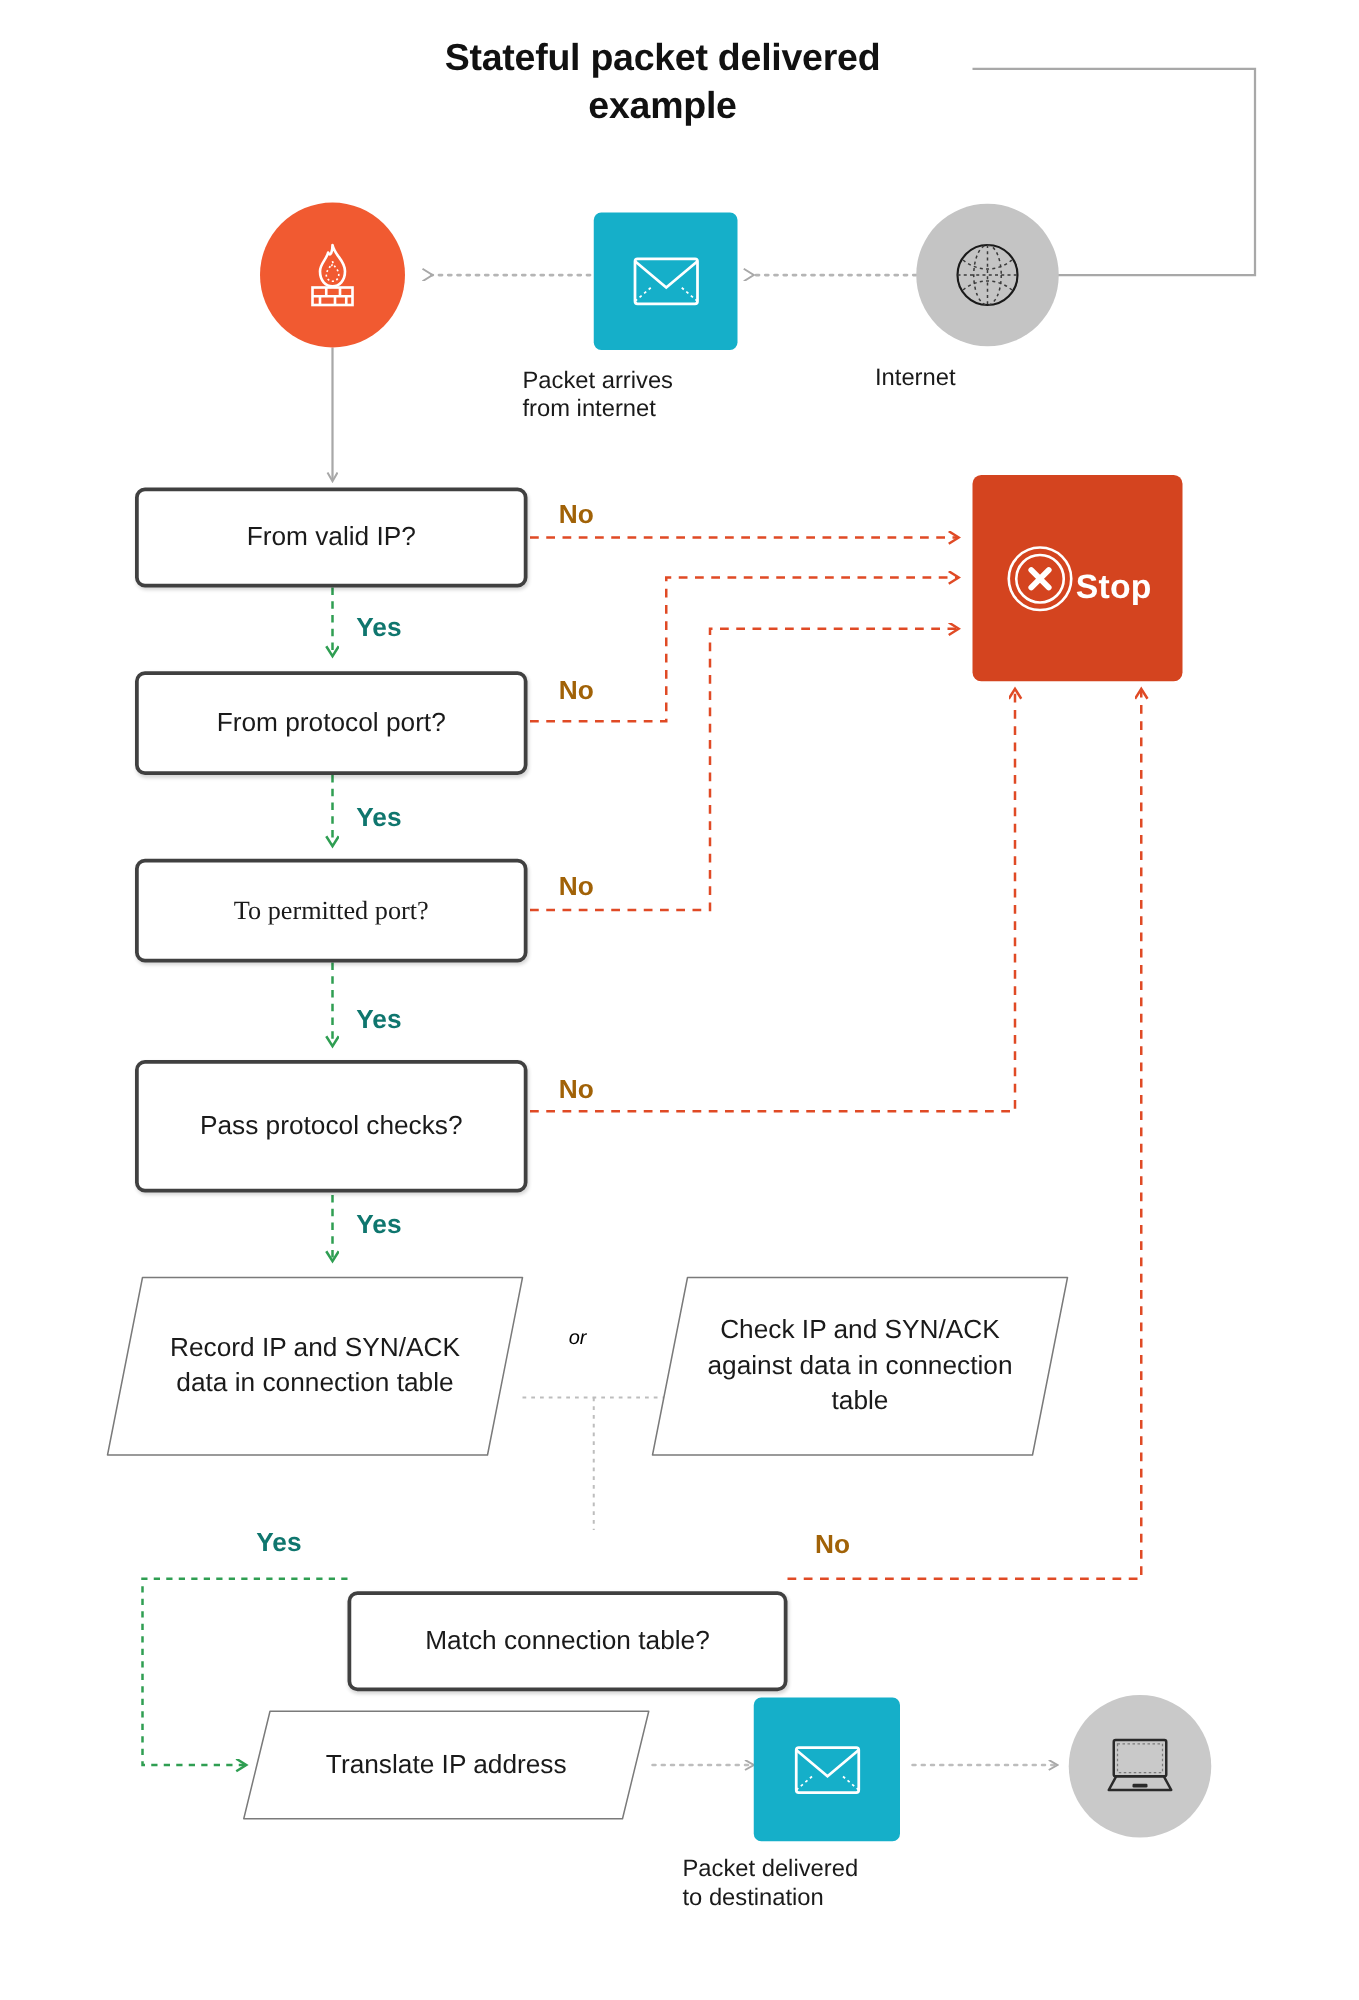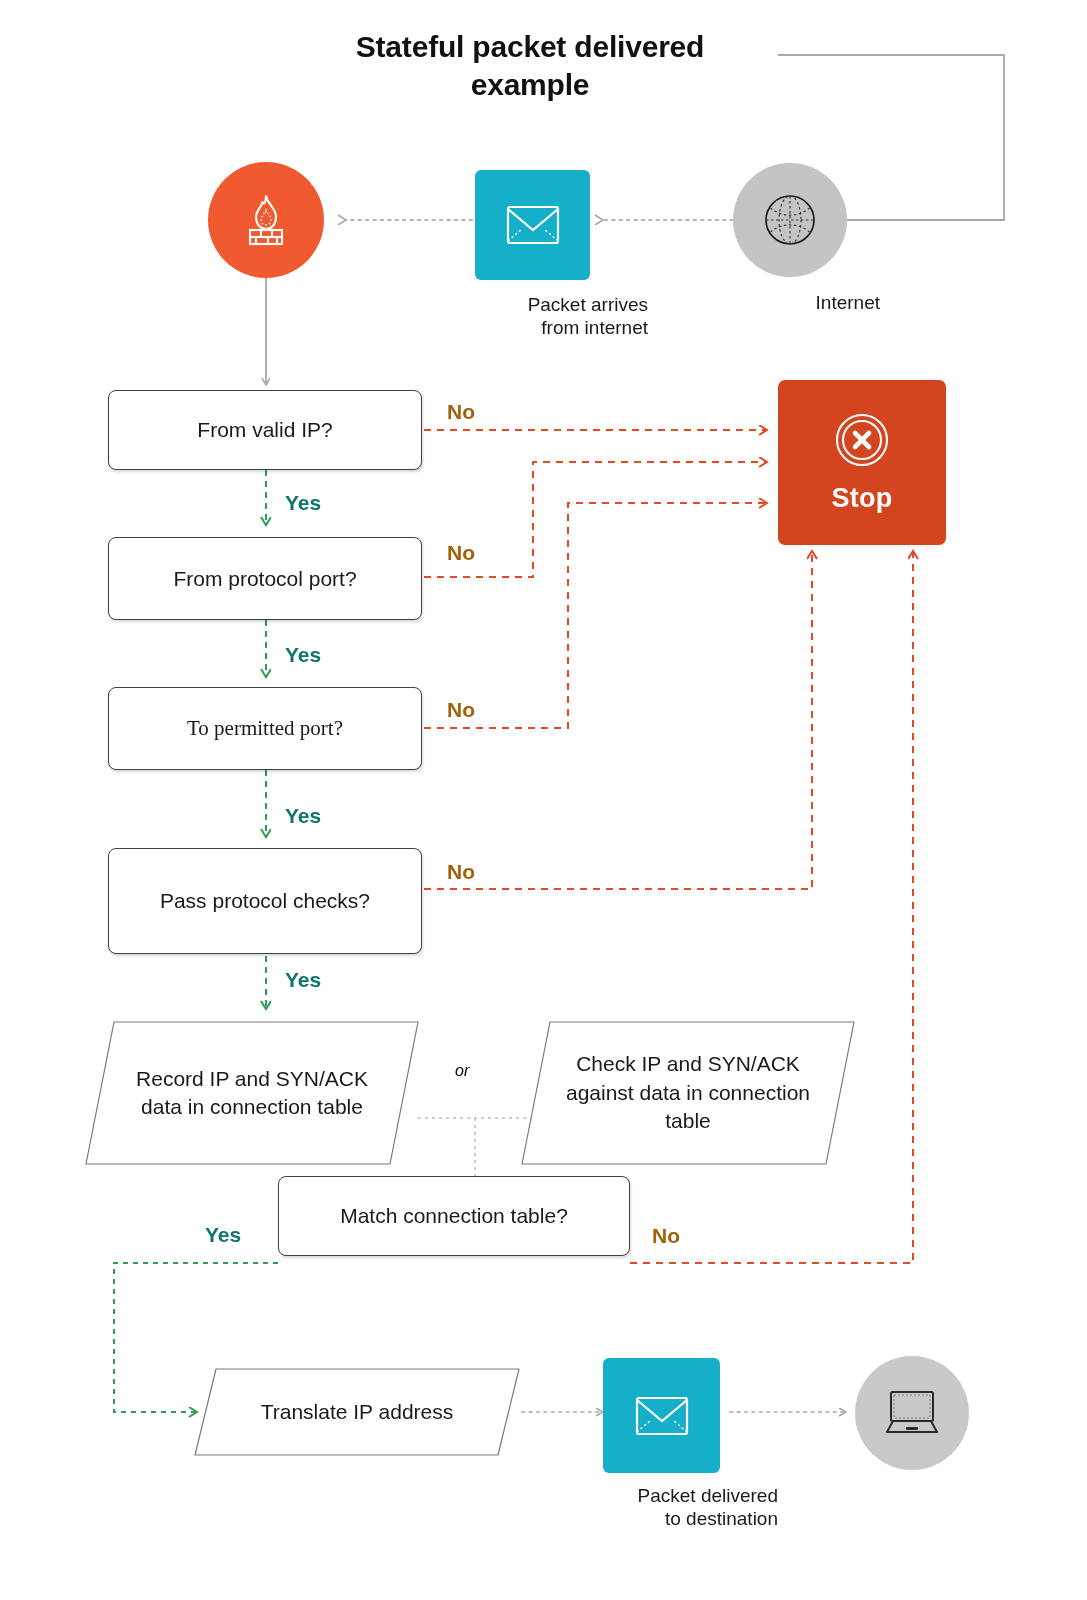--- a/index.html
+++ b/index.html
@@ -51,31 +51,31 @@
   }
   .square-badge {
     position: absolute;
     border-radius: 6px;
     display: flex;
     align-items: center;
     justify-content: center;
   }
   .icon-caption {
     position: absolute;
-    text-align: right;
+    text-align: left;
     font-size: 19px;
     line-height: 1.22;
     color: #1a1a1a;
   }
 
   
   .decision {
     position: absolute;
     background: #ffffff;
-    border: 1px solid #404040;
+    border: 3px solid #404040;
     border-radius: 8px;
     box-shadow: 1px 2px 3px rgba(0,0,0,0.16);
     display: flex;
     align-items: center;
     justify-content: center;
     font-size: 21px;
     color: #1a1a1a;
     text-align: center;
     box-sizing: border-box;
   }
@@ -96,21 +96,21 @@
     color: #1a1a1a;
     box-sizing: border-box;
     padding: 0 34px;
   }
 
   
   .stop-box {
     position: absolute;
     border-radius: 7px;
     display: flex;
-    flex-direction: column;
+    flex-direction: row;
     align-items: center;
     justify-content: center;
   }
   .stop-label {
     font-size: 27px;
     font-weight: bold;
     color: #ffffff;
     margin-top: 14px;
     letter-spacing: 0.2px;
   }
@@ -237,21 +237,21 @@
   </div>
 
   <div class="decision" style="left:108px; top:687px; width:314px; height:83px;font-family:Liberation Serif, serif;">
     <span>To permitted port?</span>
   </div>
 
   <div class="decision" style="left:108px; top:848px; width:314px; height:106px;">
     <span>Pass protocol checks?</span>
   </div>
 
-  <div class="decision" style="left:278px; top:1176px; width:352px; height:80px;">
+  <div class="decision" style="left:278px; top:1273px; width:352px; height:80px;">
     <span>Match connection table?</span>
   </div>
 
   <div class="stop-box" style="left:778px; top:380px; width:168px; height:165px; background:#d4441f;">
     <svg width="58" height="58" viewBox="0 0 58 58">
       <circle cx="29" cy="29" r="25" fill="none" stroke="#ffffff" stroke-width="2.1"></circle>
       <circle cx="29" cy="29" r="19" fill="none" stroke="#ffffff" stroke-width="2.1"></circle>
       <path d="M22 22 L36 36 M36 22 L22 36" fill="none" stroke="#ffffff" stroke-width="4.6" stroke-linecap="round"></path>
     </svg>
     <div class="stop-label">Stop</div>

